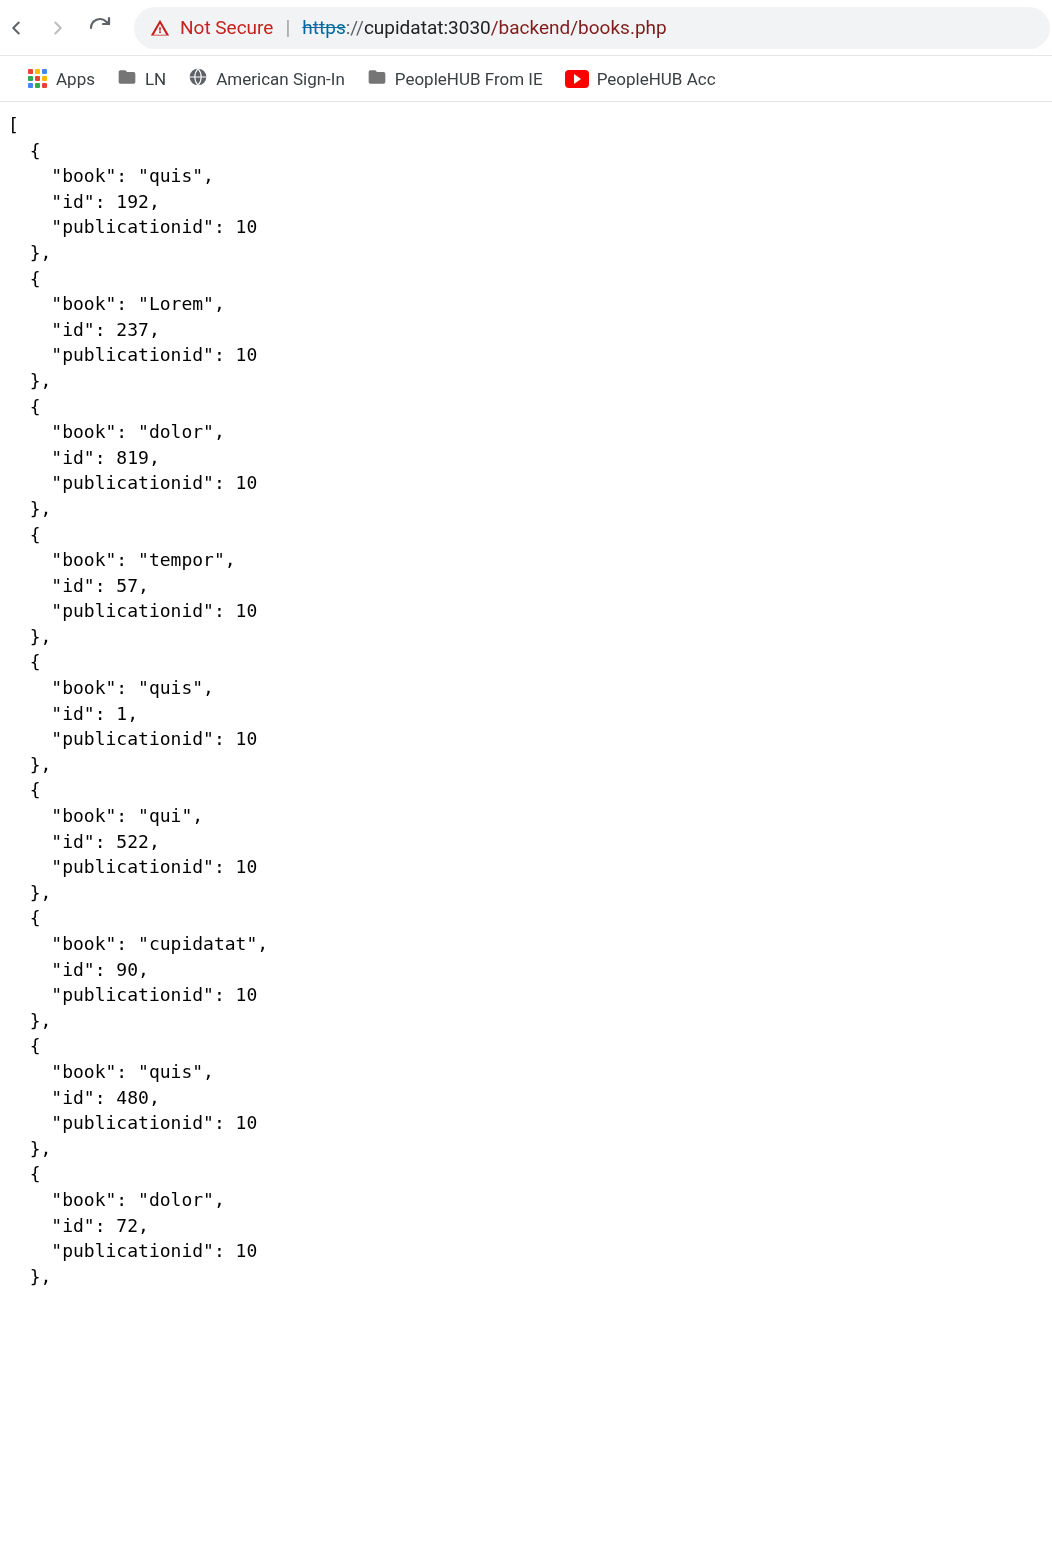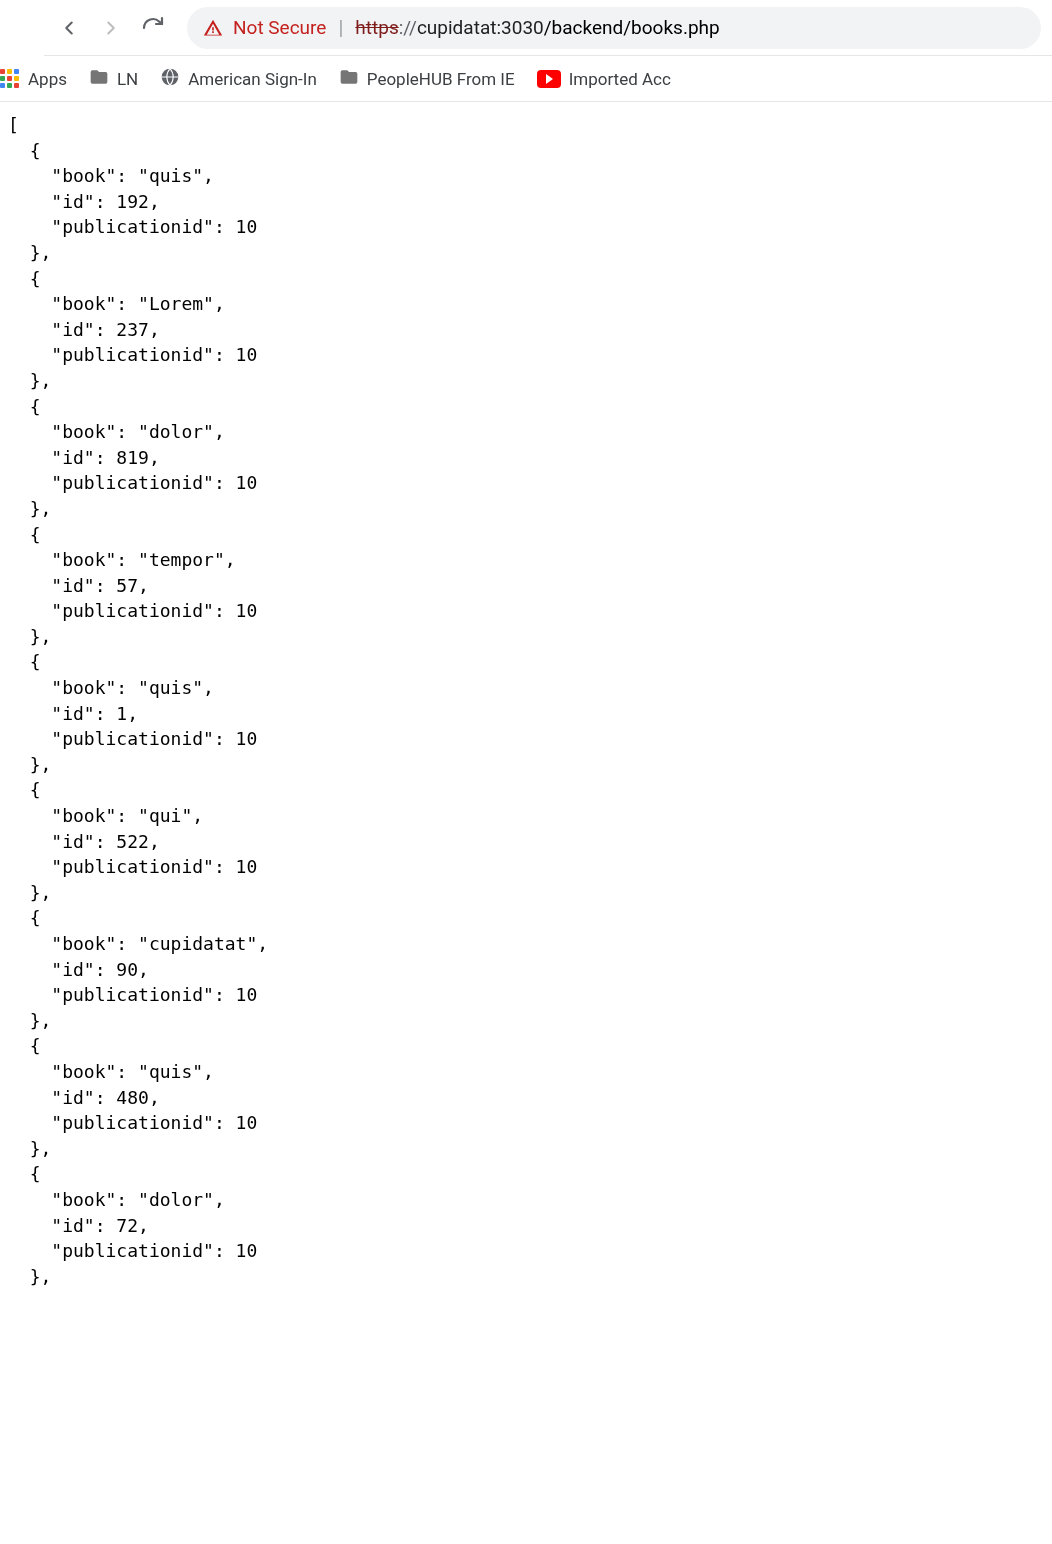--- a/index.html
+++ b/index.html
@@ -6,24 +6,23 @@
     body {
       font-family: -apple-system, BlinkMacSystemFont, "Segoe UI", Roboto, sans-serif;
       background: #fff;
       width: 1052px;
       overflow-x: hidden;
     }
     .toolbar {
       display: flex;
       align-items: center;
       height: 56px;
-      padding: 0 11px;
+      padding: 0 2px;
       gap: 14px;
       border-bottom: 1px solid #e6e6e6;
-      margin-left: 44px;
     }
     .nav-arrow {
       width: 28px;
       height: 28px;
       display: flex;
       align-items: center;
       justify-content: center;
       color: #5f6368;
       cursor: pointer;
     }
@@ -55,28 +54,28 @@
     .separator {
       color: #9aa0a6;
       font-size: 20px;
       margin: 0 2px;
     }
     .url {
       font-size: 19px;
       white-space: nowrap;
       color: #202124;
     }
-    .url .protocol { color: #7f1d1d; text-decoration: line-through; }
+    .url .protocol { color: #0369a1; text-decoration: line-through; }
     .url .scheme-sep { color: #5f6368; }
-    .url .path { color: #000000; }
+    .url .path { color: #7f1d1d; }
     .bookmarks-bar {
       display: flex;
       align-items: center;
       height: 46px;
-      padding: 0 0;
+      padding: 0 28px;
       gap: 22px;
       border-bottom: 1px solid #e6e6e6;
     }
     .bm-item {
       display: flex;
       align-items: center;
       gap: 8px;
       font-size: 17px;
       color: #3c4043;
       cursor: pointer;
@@ -187,21 +186,21 @@
     <span>American Sign-In</span>
   </div>
   <div class="bm-item">
     <span class="folder-icon"><svg viewBox="0 0 24 24" fill="currentColor">
           <path d="M10 4H4a2 2 0 0 0-2 2v12a2 2 0 0 0 2 2h16a2 2 0 0 0 2-2V8a2 2 0 0 0-2-2h-8l-2-2z"></path>
         </svg></span>
     <span>PeopleHUB From IE</span>
   </div>
   <div class="bm-item">
     <div class="yt-icon"></div>
-    <span>Imported Acc</span>
+    <span>PeopleHUB Acc</span>
   </div>
 </div>
 
 <pre class="content">[
   {
     "book": "quis",
     "id": 192,
     "publicationid": 10
   },
   {

